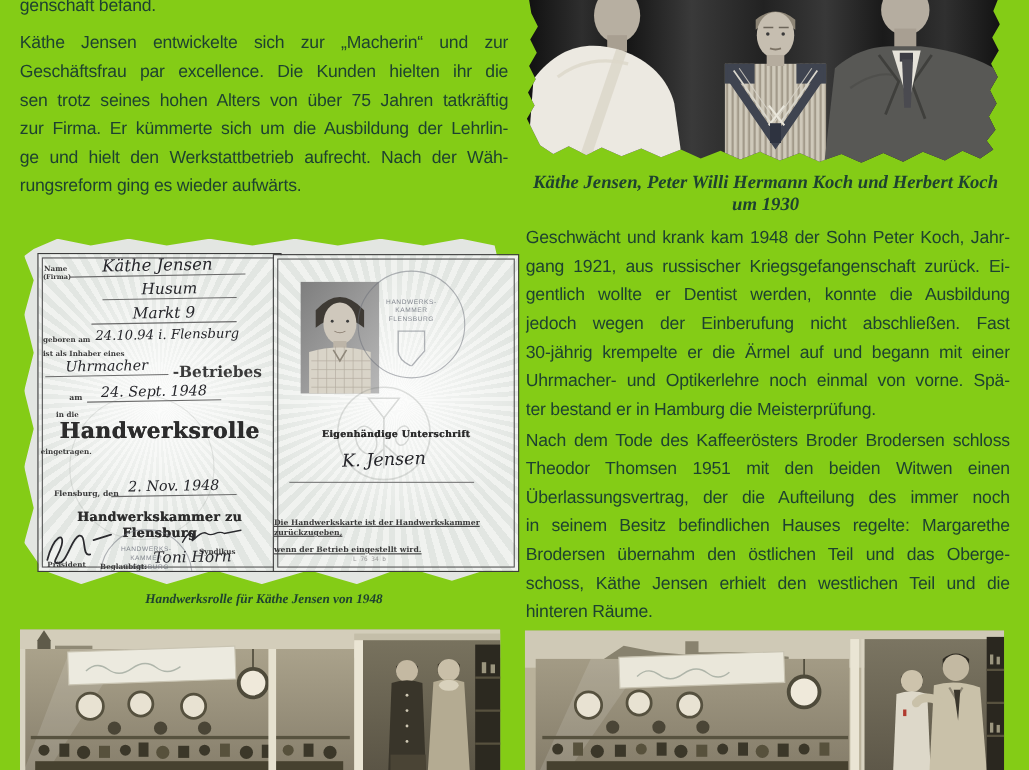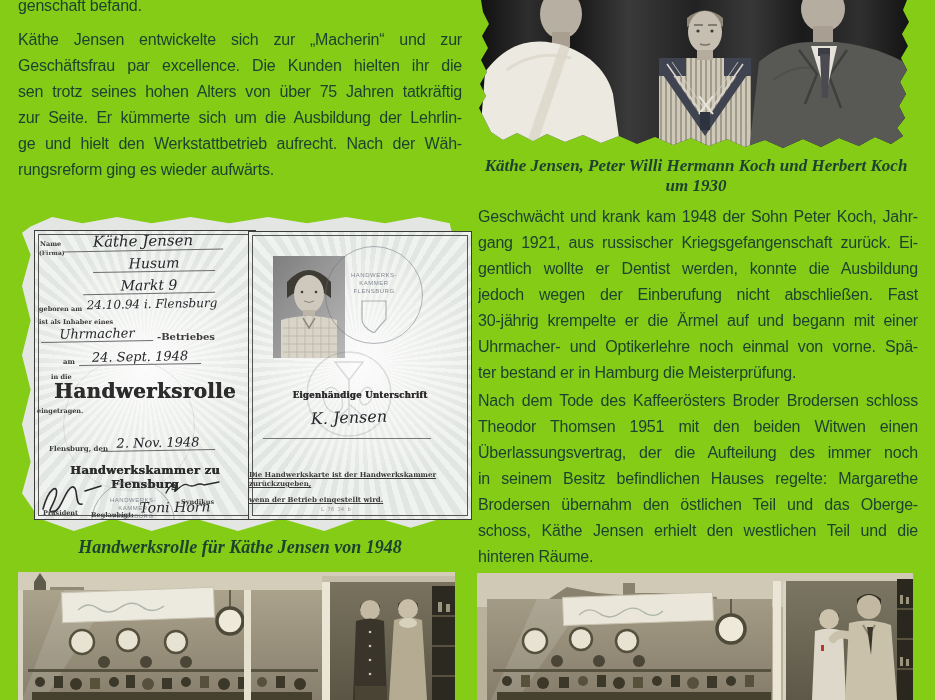--- a/index.html
+++ b/index.html
@@ -46,40 +46,40 @@
 <body>
 
 <div class="page">
 
   <div class="frag">genschaft befand.</div>
 
   <div class="para" style="left:18px;top:27px;width:444px;">
     <span class="jline">Käthe Jensen entwickelte sich zur „Macherin“ und zur</span>
     <span class="jline">Geschäftsfrau par excellence. Die Kunden hielten ihr die</span>
     <span class="jline">sen trotz seines hohen Alters von über 75 Jahren tatkräftig</span>
-    <span class="jline">zur Seite. Er kümmerte sich um die Ausbildung der Lehrlin-</span>
+    <span class="jline">zur Firma. Er kümmerte sich um die Ausbildung der Lehrlin-</span>
     <span class="jline">ge und hielt den Werkstattbetrieb aufrecht. Nach der Wäh-</span>
     <span class="jline last">rungsreform ging es wieder aufwärts.</span>
   </div>
 
   <div class="doc">
     <div class="torn"></div>
 
     <div class="docpage leftpage">
       <div class="wm" style="left:28px;top:128px;width:130px;height:130px;border:1.5px solid rgba(110,115,110,0.3);border-radius:50%;"></div>
       <div class="lbl" style="left:5px;top:9px;">Name</div>
       <div class="lbl" style="left:4px;top:18px;font-size:6px;">(Firma)</div>
       <div class="hw" style="left:28px;top:1px;width:160px;font-size:15px;">Käthe Jensen</div>
       <div class="hw" style="left:58px;top:24px;width:122px;font-size:14px;">Husum</div>
       <div class="hw" style="left:48px;top:46px;width:132px;font-size:14px;">Markt 9</div>
       <div class="lbl" style="left:4px;top:74px;">geboren am</div>
       <div class="hw noline" style="left:42px;top:66px;width:150px;font-size:12px;">24.10.94 i. Flensburg</div>
       <div class="lbl" style="left:4px;top:87px;">ist als Inhaber eines</div>
       <div class="hw" style="left:6px;top:95px;width:112px;font-size:13px;">Uhrmacher</div>
-      <div class="lbl" style="left:122px;top:100px;font-size:10px;">-Betriebes</div>
+      <div class="lbl" style="left:122px;top:100px;font-size:14px;">-Betriebes</div>
       <div class="lbl" style="left:28px;top:126px;font-size:7px;">am</div>
       <div class="hw" style="left:44px;top:118px;width:122px;font-size:13px;">24. Sept. 1948</div>
       <div class="lbl" style="left:16px;top:142px;">in die</div>
       <div class="doctitle" style="top:148px;font-size:20px;">Handwerksrolle</div>
       <div class="lbl" style="left:2px;top:176px;">eingetragen.</div>
       <div class="lbl" style="left:14px;top:213px;font-size:7px;">Flensburg, den</div>
       <div class="hw" style="left:66px;top:204px;width:114px;font-size:13px;">2. Nov. 1948</div>
       <div class="doctitle" style="top:232px;font-size:11.5px;">Handwerkskammer zu Flensburg</div>
       <div class="stampcircle" style="left:56px;top:250px;width:82px;height:82px;">
         <div class="stamptext" style="top:14px;">
@@ -145,21 +145,21 @@
       </svg>
       <div class="doctitle" style="top:158px;font-size:8.5px;">Eigenhändige Unterschrift</div>
       <div class="hw noline" style="left:40px;top:176px;width:120px;font-size:16px;transform:rotate(-2deg);">K. Jensen</div>
       <div class="sigline" style="left:14px;top:206px;width:168px;"></div>
       <div class="docnote" style="top:238px;">Die Handwerkskarte ist der Handwerkskammer zurückzugeben,</div>
       <div class="docnote" style="top:252px;margin-top:11px;">wenn der Betrieb eingestellt wird.</div>
       <div class="printcode" style="left:72px;top:274px;">L 76 34 b</div>
     </div>
   </div>
 
-  <div class="caption" style="left:18px;top:537px;width:444px;font-size:18px;">Handwerksrolle für Käthe Jensen von 1948</div>
+  <div class="caption" style="left:18px;top:537px;width:444px;font-size:12px;">Handwerksrolle für Käthe Jensen von 1948</div>
 
   <div class="photo" style="left:18px;top:572px;width:437px;height:128px;">
     <svg width="437" height="128" viewBox="0 0 437 128">
       <defs>
         <linearGradient id="winL" x1="0" y1="0" x2="0" y2="1">
           <stop offset="0" stop-color="#aaa28b"></stop>
             <stop offset="1" stop-color="#877f6c"></stop>
         </linearGradient>
         <linearGradient id="doorL" x1="0" y1="0" x2="0" y2="1">
           <stop offset="0" stop-color="#78725e"></stop>

